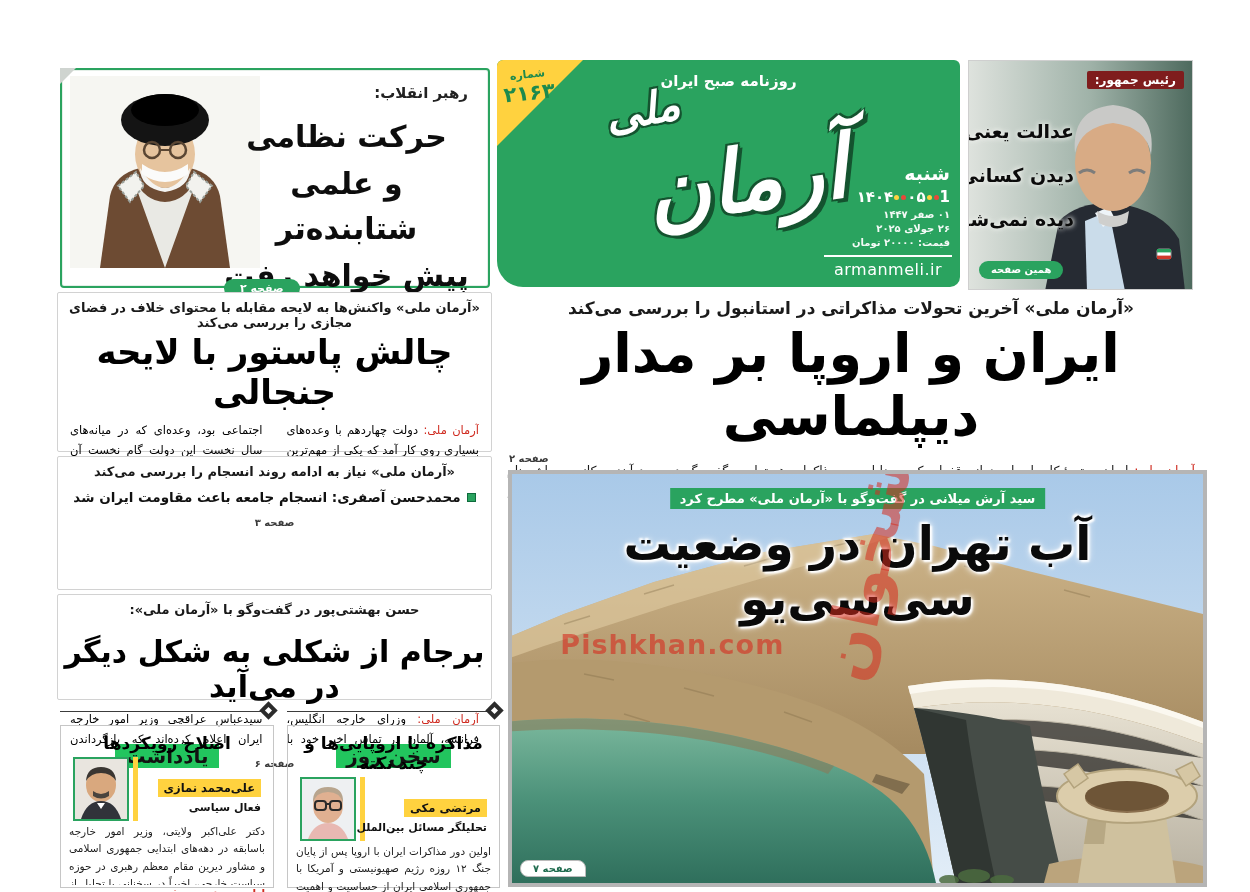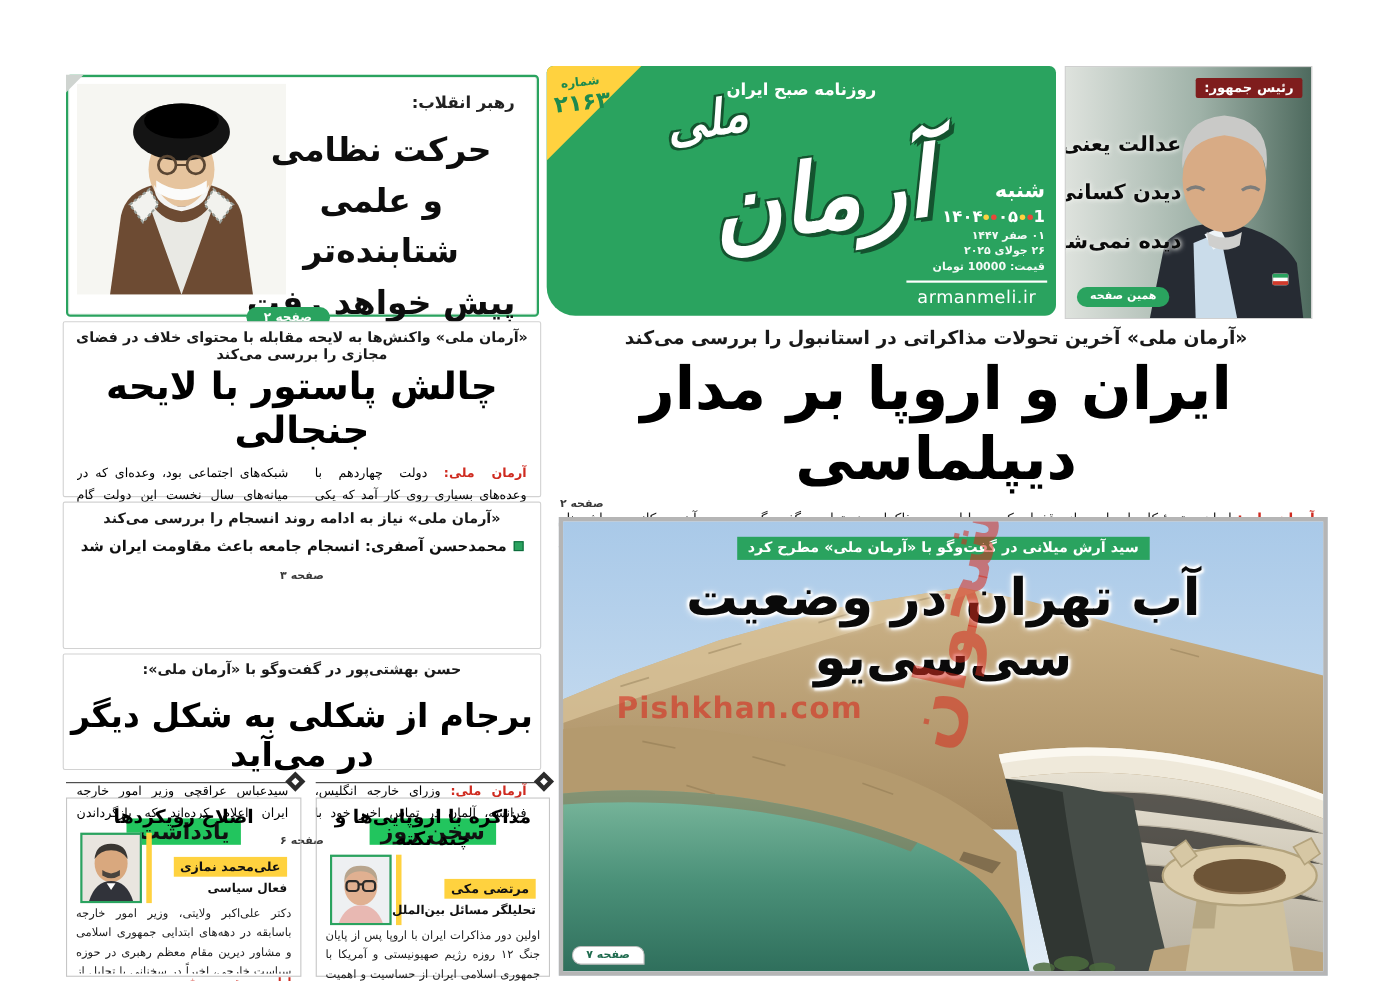--- a/index.html
+++ b/index.html
@@ -52,21 +52,21 @@
   .president-box svg { position:absolute; inset:0; }
   .president-kicker { position:absolute; top:10px; right:8px; background:#7f1d1d; color:#fff;
     font-size:12px; font-weight:bold; padding:2px 8px; border-radius:2px; }
   .president-headline { position:absolute; top:48px; right:118px; width:104px; text-align:right;
     font-size:19px; line-height:2.2; font-weight:bold; color:#0b0b0b; white-space:nowrap;
     text-shadow:0 0 4px #eef0ec, 0 0 6px #eef0ec; }
   .president-pill { position:absolute; bottom:10px; left:10px; font-size:10px; padding:3px 12px; }
 
   
   .kicker { font-weight:bold; color:#1a1a1a; }
-  .lead { color:#cf2b20; font-weight:bold; }
+  .lead { color:#cf2b20; font-weight:normal; }
   .pageref { color:#3a3a3a; font-size:10px; font-weight:bold; }
   .art-box { position:absolute; background:#fff; border:1px solid #d2d2d2; border-radius:2px; }
 
   
   .main-article { position:absolute; left:497px; top:292px; width:708px; height:176px; text-align:center; }
   .main-kicker { font-size:17px; margin-top:6px; }
   .main-headline { font-size:54px; font-weight:bold; color:#000; letter-spacing:-1px; margin-top:4px; }
   .main-body { margin:12px 10px 0 10px; columns:2; column-gap:30px; text-align:justify;
     font-size:12.5px; line-height:1.8; color:#1c1c1c; height:64px; overflow:hidden; }
   .main-pageref { position:absolute; left:12px; bottom:4px; }
@@ -167,21 +167,21 @@
       <span class="logo-melli">ملی</span>
       <span class="logo-main">آرمان</span>
     </div>
     <div class="datebox">
       <div class="weekday">شنبه</div>
       <div class="date-line">
         <span>۱۴۰۴</span><span class="dot dot-y"></span><span class="dot dot-r"></span><span>۰۵</span><span class="dot dot-y"></span><span class="dot dot-r"></span><span>1</span>
       </div>
       <div class="date-sub">۰۱ صفر ۱۴۴۷</div>
       <div class="date-sub">۲۶ جولای ۲۰۲۵</div>
-      <div class="date-sub">قیمت: 10000 تومان</div>
+      <div class="date-sub">قیمت: ۲۰۰۰۰ تومان</div>
     </div>
     <div class="site">armanmeli.ir</div>
   </div>
 
   <div class="president-box">
     <svg width="225" height="230" viewBox="0 0 225 230">
       <defs>
         <linearGradient id="pzbg" x1="0" y1="0" x2="1" y2="0">
           <stop offset="0" stop-color="#dfe3de"></stop>
             <stop offset=".55" stop-color="#9fb2a8"></stop>

